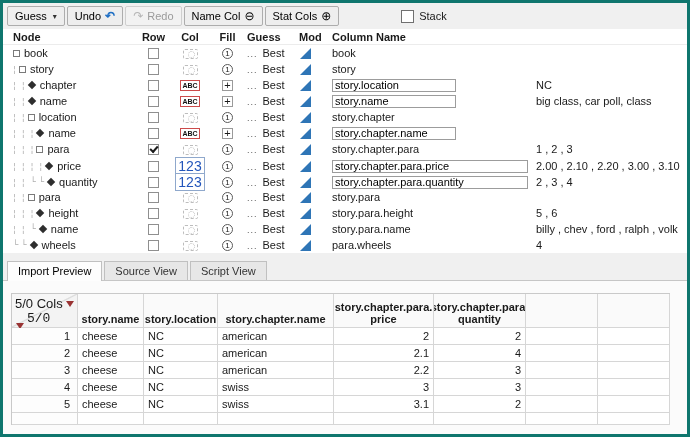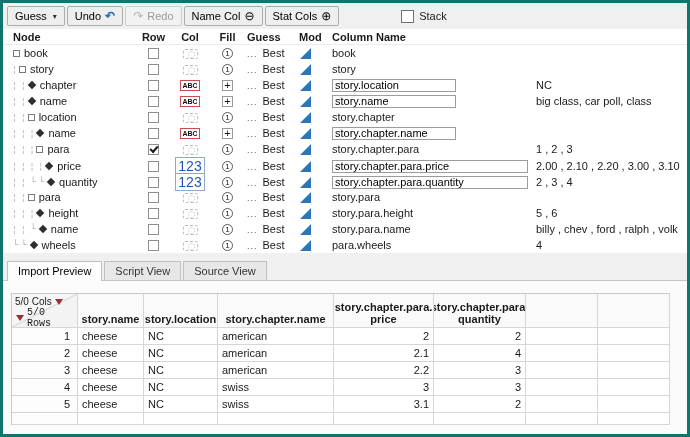--- a/index.html
+++ b/index.html
@@ -70,21 +70,21 @@
   .hrow .dcell { height:34px; background:#fafafa; font-weight:bold; display:flex; align-items:flex-end; justify-content:center;
                  text-align:center; white-space:pre-line; line-height:12px; padding-bottom:2px; }
   .w-rn { width:66px; } .w-name { width:66px; } .w-loc { width:74px; } .w-chn { width:116px; }
   .w-price { width:100px; } .w-qty { width:92px; } .w-e { width:72px; }
   .cell-rn { text-align:right; padding-right:7px; background:#fdfdfd; }
   .num { text-align:right; }
   .erow .dcell { height:12px; }
 
   .corner { width:66px; height:34px; border-right:1px solid #d6d6d6; border-bottom:1px solid #d6d6d6;
             background:linear-gradient(to bottom right, #f6f6f6 48%, #d9d9d9 50%, #f3f3f3 52%);
-            display:flex; flex-direction:column; justify-content:space-between; padding:2px 3px; font-size:10px; }
+            display:flex; flex-direction:column; justify-content:space-between; padding:2px 3px; font-size:13px; }
   .corner-line { display:flex; align-items:center; gap:3px; }
   .corner-line.bottom { padding-left:1px;font-family:Liberation Mono, monospace; }
   .wedge { width:0; height:0; border-left:4px solid transparent; border-right:4px solid transparent; border-top:6px solid #993333; display:inline-block; }
 </style>
 </head>
 <body>
 
 <div class="app">
 
   <div class="toolbar">
@@ -343,22 +343,22 @@
             <polygon points="0,12 12,12 12,0" fill="#2e75b6"></polygon>
           </svg></div>
       <div class="c-name"><span class="nm-text">para.wheels</span></div>
       <div class="c-sampler"><span>4</span></div>
     </div>
 
   </div>
 
   <div class="tabstrip">
     <span class="tab active">Import Preview</span>
+    <span class="tab">Source View</span>
     <span class="tab">Script View</span>
-    <span class="tab">Source View</span>
   </div>
 
   <div class="content">
     <div class="dtable">
 
       <div class="drow hrow">
         <div class="corner">
           <span class="corner-line">
               <span>5/0 Cols</span>
               <span class="wedge"></span>

